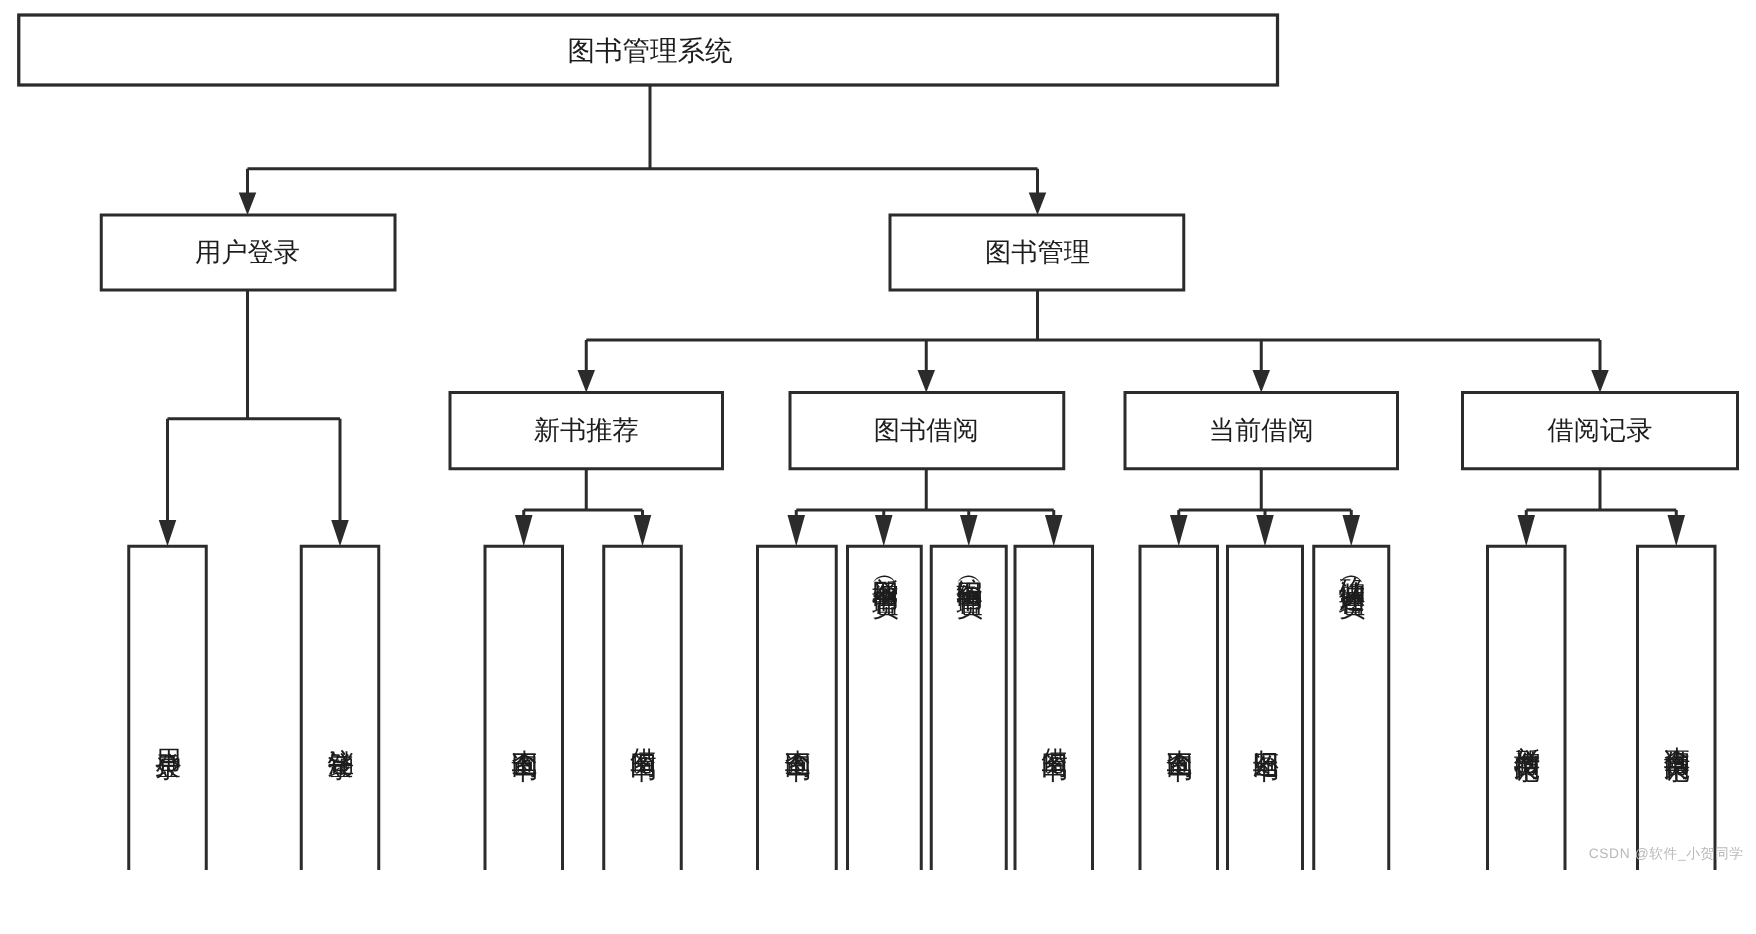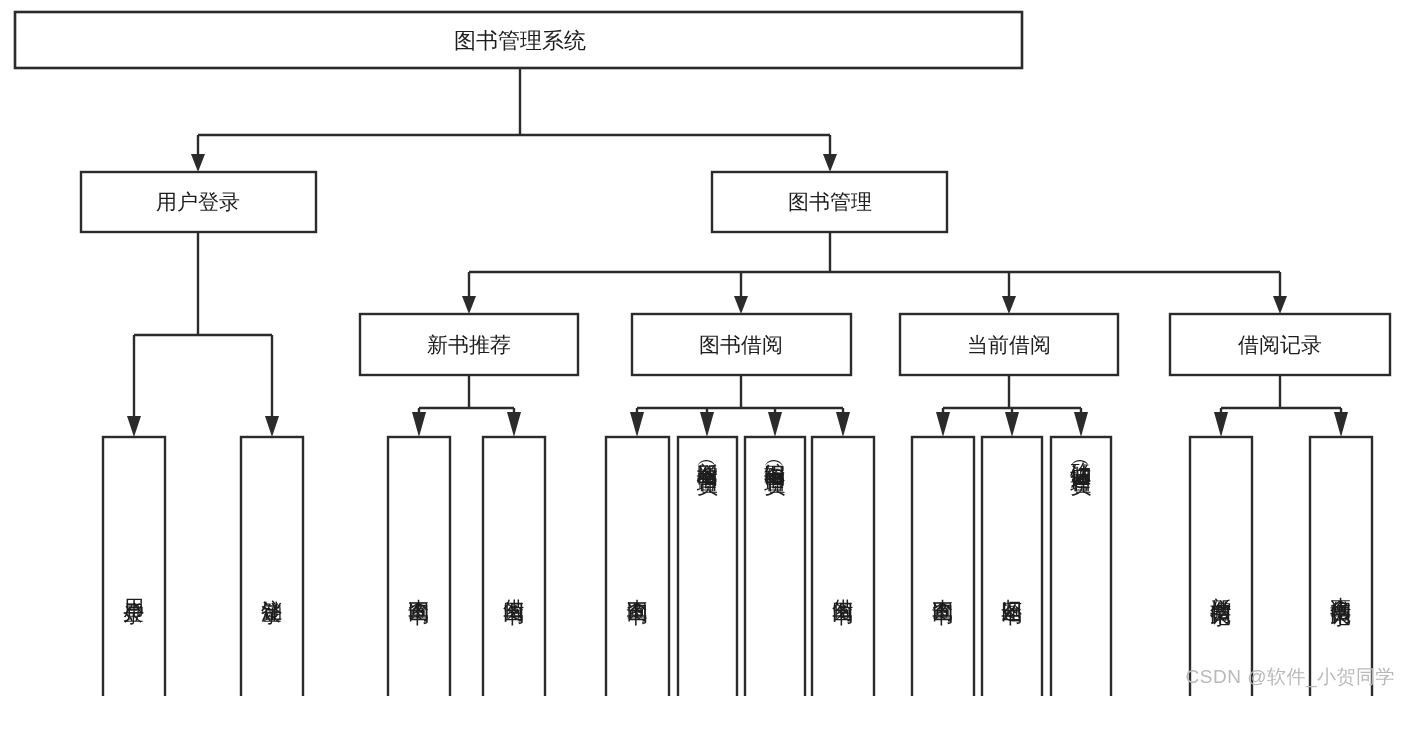--- a/index.html
+++ b/index.html
@@ -68,21 +68,21 @@
     line-height: 1.12;
     letter-spacing: 2px;
     color: #1d1d1d;
     white-space: nowrap;
   }
   .watermark {
     position: absolute;
     right: 10px;
     bottom: 6px;
     font-family: "Liberation Sans", "DejaVu Sans", sans-serif;
-    font-size: 19px;
+    font-size: 11px;
     color: #b9b9b9;
     letter-spacing: 0.5px;
     user-select: none;
   }
 </style>
 </head>
 <body>
 
 <div id="stage">
 

